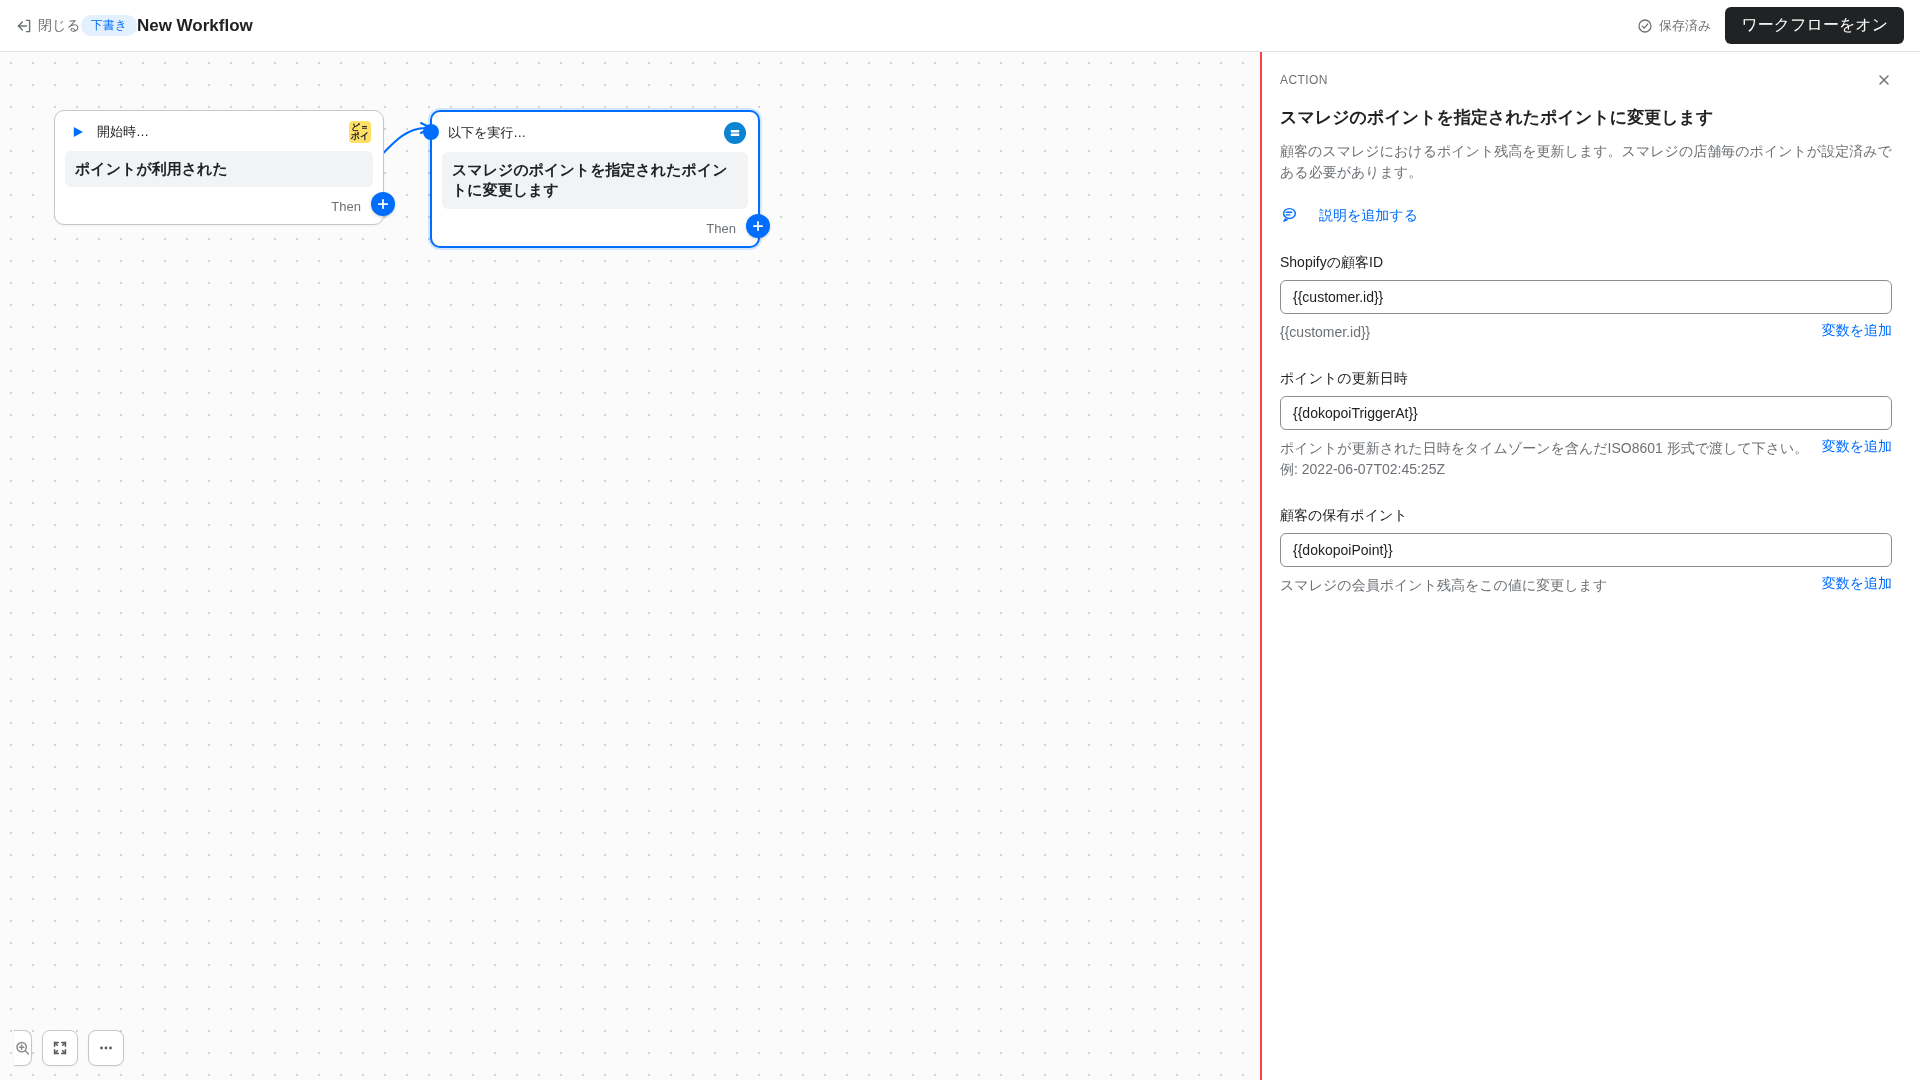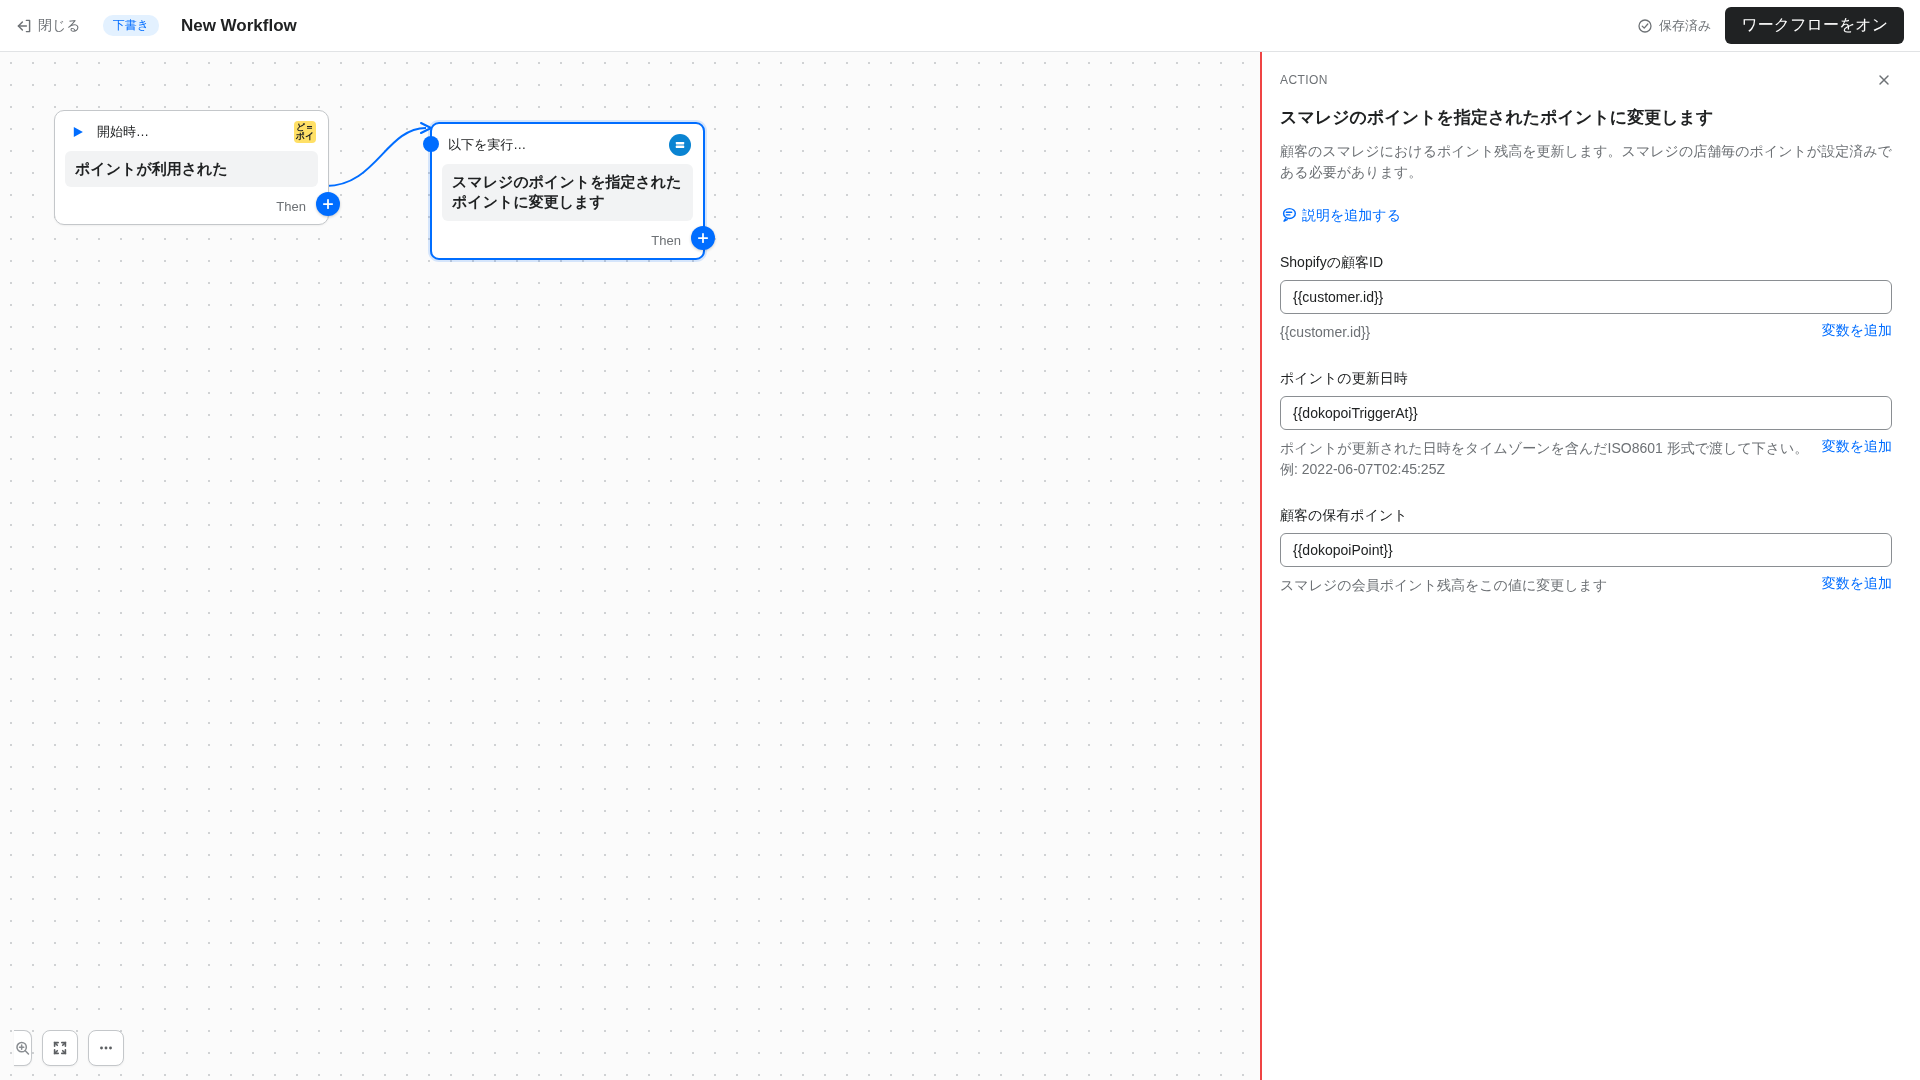--- a/index.html
+++ b/index.html
@@ -13,21 +13,21 @@
 
   
   .topbar {
     height:52px;
     display:flex;
     align-items:center;
     padding:0 16px;
     border-bottom:1px solid #e1e3e5;
     background:#fff;
   }
-  .topbar .left { display:flex; align-items:center; gap:22px;justify-content:space-between; }
+  .topbar .left { display:flex; align-items:center; gap:0;justify-content:space-between; }
   .topbar .right { margin-left:auto; display:flex; align-items:center; gap:14px; }
   .close-btn { display:flex; align-items:center; gap:6px; color:#6d7175; font-size:14px; cursor:pointer; }
   .badge {
     background:#e3f1ff; color:#006dff; font-size:12px; padding:2px 10px; border-radius:10px; font-weight:500;
   }
   .title { font-size:17px; font-weight:600; }
   .saved { display:flex; align-items:center; gap:6px; color:#6d7175; font-size:13px; }
   .activate-btn {
     background:#202223; color:#fff; font-size:16px; font-weight:500;
     padding:8px 16px; border-radius:6px; border:none; cursor:pointer;
@@ -45,21 +45,21 @@
     flex:1 1 auto;
     background-color:#fbfbfb;
     
     background-image:radial-gradient(#d0d2d4 1px, transparent 1px);
     background-size:22px 22px;
     overflow:hidden;
   }
 
   .node {
     position:absolute;
-    width:275px;
+    width:330px;
     background:#fff;
     border:1px solid #c4c7ca;
     border-radius:10px;
     box-shadow:0 1px 2px rgba(0,0,0,0.05);
   }
   .node.selected { border:2px solid #006dff; box-shadow:0 0 0 2px rgba(0,109,255,0.15); }
   .node-header {
     display:flex; align-items:center; gap:8px;
     padding:10px 12px 8px 12px;
     font-size:13px; color:#202223; font-weight:500;
@@ -114,21 +114,21 @@
   }
   .panel-inner { padding:20px 28px 40px 18px; }
   .panel-top { display:flex; align-items:center; }
   .panel-section-label { font-size:12px; letter-spacing:0.4px; color:#6d7175; font-weight:500; }
   .close-x { margin-left:auto; color:#6d7175; cursor:pointer; }
   .close-x svg { width:16px; height:16px; display:block; }
 
   .panel-title { font-size:17px; font-weight:600; margin-top:18px; }
   .panel-desc { color:#6d7175; font-size:14px; line-height:1.5; margin-top:12px; }
 
-  .add-desc { display:flex; align-items:center; gap:4px; color:#006dff; font-size:14px; margin-top:22px; cursor:pointer; }
+  .add-desc { display:flex; align-items:center; gap:21px; color:#006dff; font-size:14px; margin-top:22px; cursor:pointer; }
   .add-desc svg { width:18px; height:18px; }
 
   .field-block { margin-top:28px; }
   .field-label { font-size:14px; margin-bottom:8px; }
   .field-input {
     width:100%;
     padding:8px 12px;
     border:1px solid #8a8e92;
     border-radius:6px;
     font-size:14px;
@@ -215,21 +215,21 @@
       <div class="node-footer">
         <span class="then-label">Then</span>
         <div class="plus-btn">
           <svg viewBox="0 0 20 20" width="14" height="14">
               <path d="M10 4v12M4 10h12" stroke="#fff" stroke-width="2.5" stroke-linecap="round"></path>
             </svg>
         </div>
       </div>
     </div>
 
-    <div class="node selected" style="left:430px; top:70px;border-radius:9px;">
+    <div class="node selected" style="left:430px; top:58px;">
       <div class="entry-dot"></div>
       <div class="node-header">
         <span style="margin-left:4px;">以下を実行…</span>
         <span class="node-badge badge-blue">
           <svg viewBox="0 0 20 20" fill="#fff">
               <rect x="3" y="5" width="14" height="4" rx="1"></rect>
               <rect x="3" y="11" width="14" height="4" rx="1"></rect>
             </svg>
         </span>
       </div>

